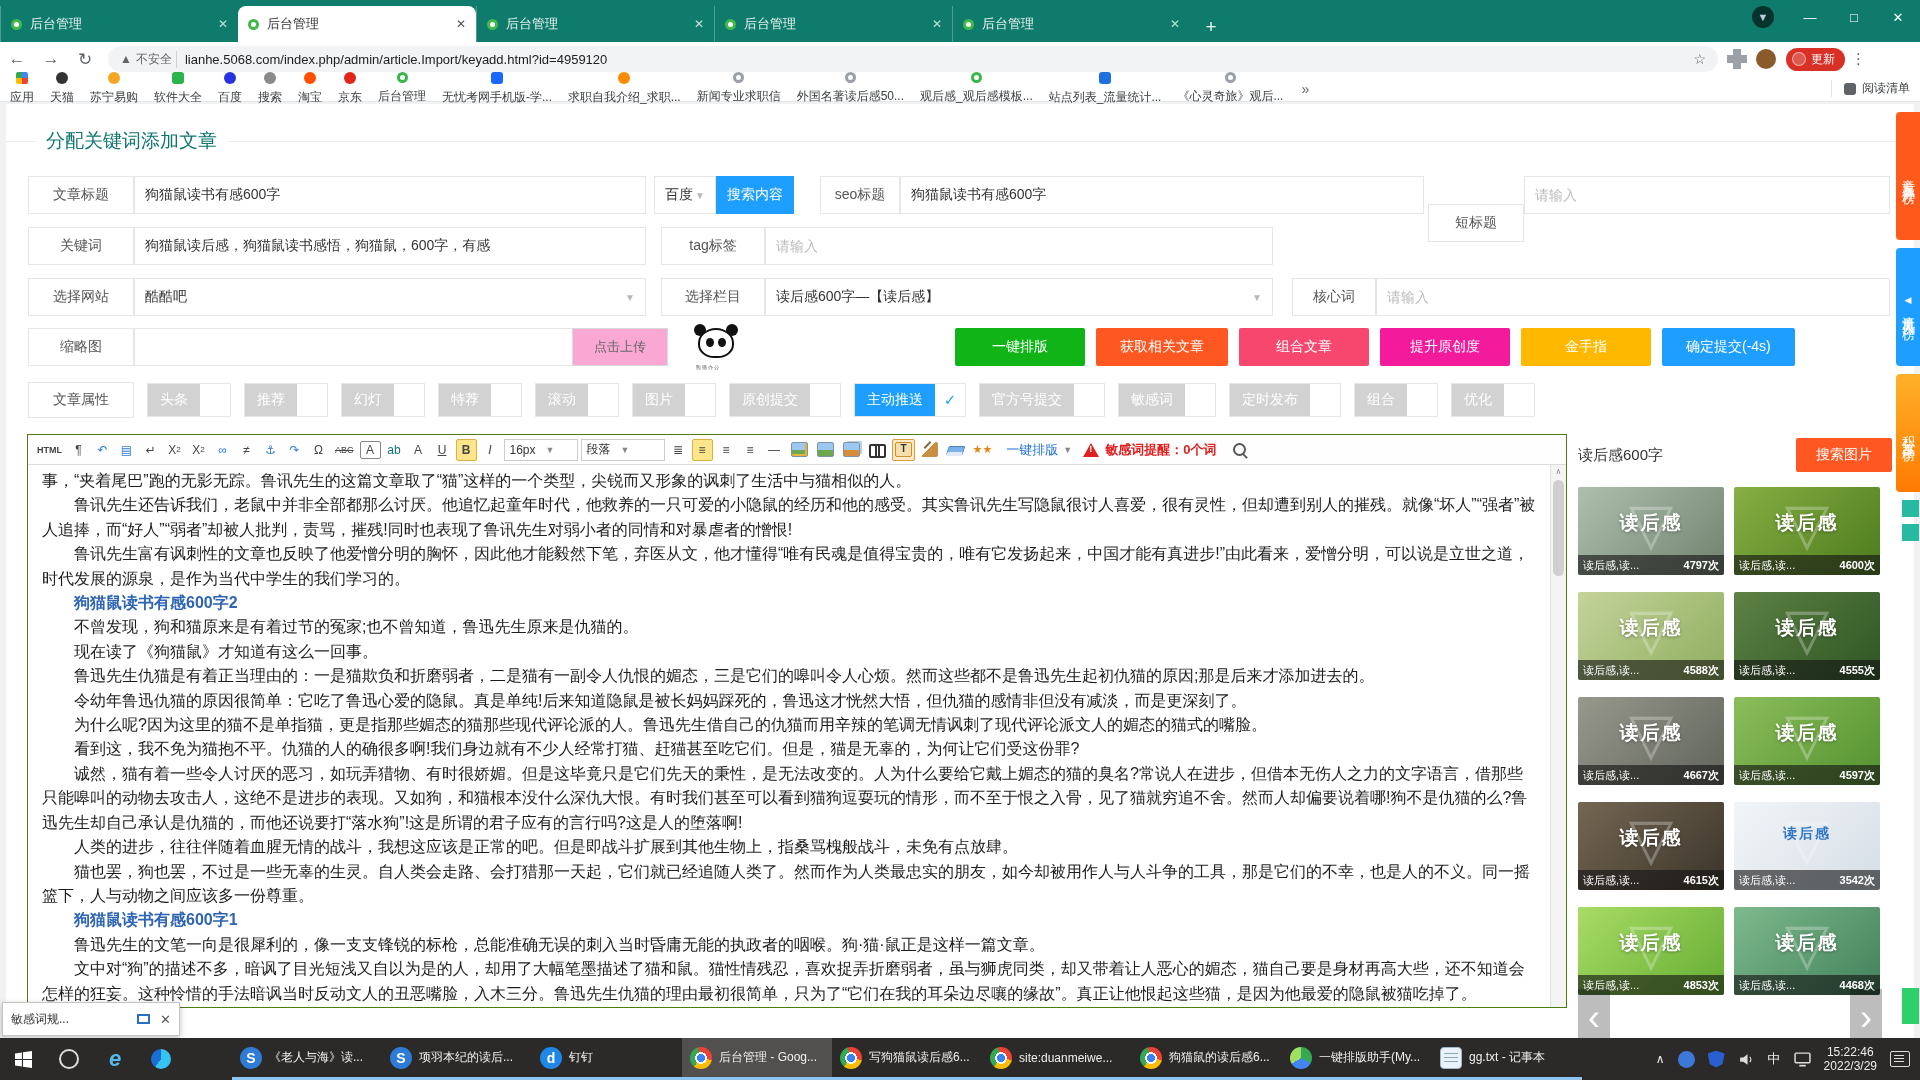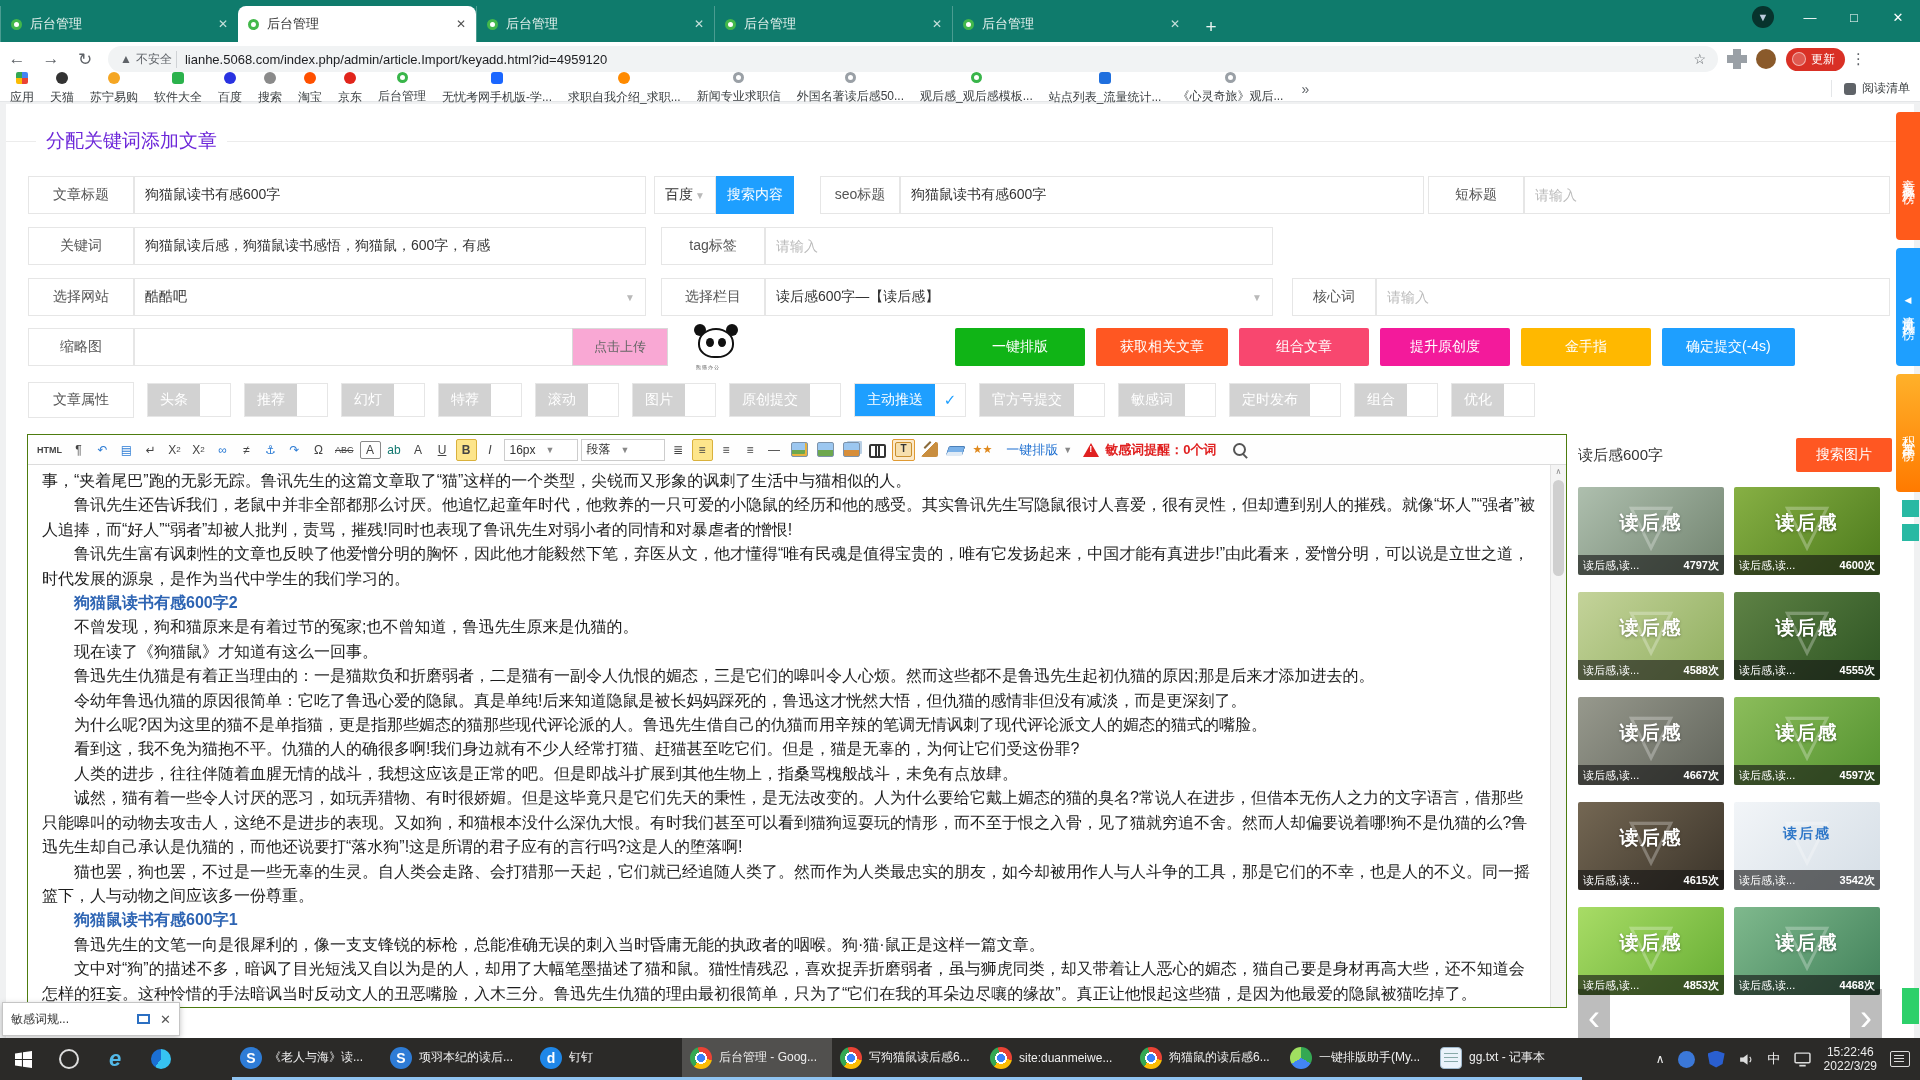--- a/index.html
+++ b/index.html
@@ -37,21 +37,21 @@
   .bm-ico{width:12px;height:12px;flex:0 0 auto;background:var(--c,#9aa0a6);}
   .bm-ico.k-dot{border-radius:50%;}
   .bm-ico.k-sq{border-radius:3px;}
   .bm-ico.k-ring{background:transparent;border:3px solid var(--c);border-radius:50%;width:11px;height:11px;}
   .bm-ico.k-grid{background:conic-gradient(#4285f4 0 25%,#ea4335 0 50%,#fbbc05 0 75%,#34a853 0);border-radius:2px;}
   #bm-more{margin-left:2px;color:#5f6368;font-size:14px;}
   #readlist{margin-left:auto;display:flex;align-items:center;gap:6px;color:#3c4043;border-left:1px solid #e4e6e8;padding-left:12px;cursor:pointer;}
 
   
   #panel{position:absolute;left:6px;top:104px;width:1908px;height:934px;background:#fff;}
-  #pg-title{position:absolute;left:30px;top:24px;font-size:19px;color:#6d28d9;background:#fff;padding:0 10px;z-index:2;}
+  #pg-title{position:absolute;left:30px;top:24px;font-size:19px;color:#0f766e;background:#fff;padding:0 10px;z-index:2;}
   #pg-hr{position:absolute;left:0;top:37px;width:100%;height:1px;background:#ececec;}
 
   .lblbox{border:1px solid #e6e6e6;background:#fff;display:flex;align-items:center;justify-content:center;font-size:14px;color:#555;height:38px;}
   .inp{border:1px solid #e6e6e6;height:38px;font-size:14px;color:#333;padding:0 10px;outline:none;background:#fff;}
   .inp::placeholder{color:#bbb;}
   .selbox{border:1px solid #e6e6e6;height:38px;background:#fff;display:flex;align-items:center;padding:0 10px;font-size:14px;color:#333;position:relative;cursor:pointer;}
   .selbox .car{margin-left:auto;color:#b9b9b9;font-size:10px;}
   .row{position:absolute;height:38px;}
 
   .btn{border:none;color:#fff;font-size:14px;height:38px;border-radius:2px;cursor:pointer;}
@@ -308,21 +308,21 @@
     <div class="row" style="left:22px;top:72px;width:1884px;">
       <div class="lblbox" style="position:absolute;left:0;width:106px;">文章标题</div>
       <input class="inp" style="position: absolute; left: 106px; width: 512px;" value="狗猫鼠读书有感600字">
       <div class="selbox" style="position:absolute;left:626px;width:62px;">
         <span>百度</span>
         <span class="car">▼</span>
       </div>
       <button id="btn-search" style="left:688px;">搜索内容</button>
       <div class="lblbox" style="position:absolute;left:792px;width:80px;">seo标题</div>
       <input class="inp" style="position: absolute; left: 872px; width: 524px;" value="狗猫鼠读书有感600字">
-      <div class="lblbox" style="position:absolute;left:1400px;width:96px;">短标题</div>
+      <div class="lblbox" style="position:absolute;left:1400px;width:96px;margin-top:28px;">短标题</div>
       <input class="inp" style="position: absolute; left: 1496px; width: 366px;" placeholder="请输入">
     </div>
 
     <div class="row" style="left:22px;top:123px;width:1884px;">
       <div class="lblbox" style="position:absolute;left:0;width:106px;">关键词</div>
       <input class="inp" style="position: absolute; left: 106px; width: 512px;" value="狗猫鼠读后感，狗猫鼠读书感悟，狗猫鼠，600字，有感">
       <div class="lblbox" style="position:absolute;left:633px;width:104px;">tag标签</div>
       <input class="inp" style="position: absolute; left: 737px; width: 508px;" placeholder="请输入">
     </div>
 
@@ -501,22 +501,22 @@
         <p class="ed-p k-p0">事，“夹着尾巴”跑的无影无踪。鲁讯先生的这篇文章取了“猫”这样的一个类型，尖锐而又形象的讽刺了生活中与猫相似的人。</p>
             <p class="ed-p k-p">鲁讯先生还告诉我们，老鼠中并非全部都那么讨厌。他追忆起童年时代，他救养的一只可爱的小隐鼠的经历和他的感受。其实鲁讯先生写隐鼠很讨人喜爱，很有灵性，但却遭到别人的摧残。就像“坏人”“强者”被人追捧，而“好人”“弱者”却被人批判，责骂，摧残!同时也表现了鲁讯先生对弱小者的同情和对暴虐者的憎恨!</p>
             <p class="ed-p k-p">鲁讯先生富有讽刺性的文章也反映了他爱憎分明的胸怀，因此他才能毅然下笔，弃医从文，他才懂得“唯有民魂是值得宝贵的，唯有它发扬起来，中国才能有真进步!”由此看来，爱憎分明，可以说是立世之道，时代发展的源泉，是作为当代中学生的我们学习的。</p>
             <p class="ed-p k-h">狗猫鼠读书有感600字2</p>
             <p class="ed-p k-p">不曾发现，狗和猫原来是有着过节的冤家;也不曾知道，鲁迅先生原来是仇猫的。</p>
             <p class="ed-p k-p">现在读了《狗猫鼠》才知道有这么一回事。</p>
             <p class="ed-p k-p">鲁迅先生仇猫是有着正当理由的：一是猫欺负和折磨弱者，二是猫有一副令人仇恨的媚态，三是它们的嗥叫令人心烦。然而这些都不是鲁迅先生起初仇猫的原因;那是后来才添加进去的。</p>
             <p class="ed-p k-p">令幼年鲁迅仇猫的原因很简单：它吃了鲁迅心爱的隐鼠。真是单纯!后来知道隐鼠是被长妈妈踩死的，鲁迅这才恍然大悟，但仇猫的感情非但没有减淡，而是更深刻了。</p>
             <p class="ed-p k-p">为什么呢?因为这里的猫不是单指猫，更是指那些媚态的猫那些现代评论派的人。鲁迅先生借自己的仇猫而用辛辣的笔调无情讽刺了现代评论派文人的媚态的猫式的嘴脸。</p>
             <p class="ed-p k-p">看到这，我不免为猫抱不平。仇猫的人的确很多啊!我们身边就有不少人经常打猫、赶猫甚至吃它们。但是，猫是无辜的，为何让它们受这份罪?</p>
+            <p class="ed-p k-p">诚然，猫有着一些令人讨厌的恶习，如玩弄猎物、有时很娇媚。但是这毕竟只是它们先天的秉性，是无法改变的。人为什么要给它戴上媚态的猫的臭名?常说人在进步，但借本无伤人之力的文字语言，借那些只能嗥叫的动物去攻击人，这绝不是进步的表现。又如狗，和猫根本没什么深仇大恨。有时我们甚至可以看到猫狗逗耍玩的情形，而不至于恨之入骨，见了猫就穷追不舍。然而人却偏要说着哪!狗不是仇猫的么?鲁迅先生却自己承认是仇猫的，而他还说要打“落水狗”!这是所谓的君子应有的言行吗?这是人的堕落啊!</p>
             <p class="ed-p k-p">人类的进步，往往伴随着血腥无情的战斗，我想这应该是正常的吧。但是即战斗扩展到其他生物上，指桑骂槐般战斗，未免有点放肆。</p>
-            <p class="ed-p k-p">诚然，猫有着一些令人讨厌的恶习，如玩弄猎物、有时很娇媚。但是这毕竟只是它们先天的秉性，是无法改变的。人为什么要给它戴上媚态的猫的臭名?常说人在进步，但借本无伤人之力的文字语言，借那些只能嗥叫的动物去攻击人，这绝不是进步的表现。又如狗，和猫根本没什么深仇大恨。有时我们甚至可以看到猫狗逗耍玩的情形，而不至于恨之入骨，见了猫就穷追不舍。然而人却偏要说着哪!狗不是仇猫的么?鲁迅先生却自己承认是仇猫的，而他还说要打“落水狗”!这是所谓的君子应有的言行吗?这是人的堕落啊!</p>
             <p class="ed-p k-p">猫也罢，狗也罢，不过是一些无辜的生灵。自人类会走路、会打猎那一天起，它们就已经追随人类了。然而作为人类最忠实的朋友，如今却被用作人与人斗争的工具，那是它们的不幸，也是人的不义。同一摇篮下，人与动物之间应该多一份尊重。</p>
             <p class="ed-p k-h">狗猫鼠读书有感600字1</p>
             <p class="ed-p k-p">鲁迅先生的文笔一向是很犀利的，像一支支锋锐的标枪，总能准确无误的刺入当时昏庸无能的执政者的咽喉。狗·猫·鼠正是这样一篇文章。</p>
             <p class="ed-p k-p">文中对“狗”的描述不多，暗讽了目光短浅又自以为是的人，却用了大幅笔墨描述了猫和鼠。猫性情残忍，喜欢捉弄折磨弱者，虽与狮虎同类，却又带着让人恶心的媚态，猫自己要是身材再高大些，还不知道会怎样的狂妄。这种怜惜的手法暗讽当时反动文人的丑恶嘴脸，入木三分。鲁迅先生仇猫的理由最初很简单，只为了“它们在我的耳朵边尽嚷的缘故”。真正让他恨起这些猫，是因为他最爱的隐鼠被猫吃掉了。</p>
             <p class="ed-p k-p">文中对鼠的描写也十分有趣，特别是用“老鼠数铜钱”来描述老鼠遇到敌人的绝望和惊恐，体现了作者丰富的人生阅历和过人的洞察能力。那些跳梁的大老鼠显然是让人厌恶的，它们有损无益，只会祸害东西呢，虽是饲养着的，却吃饭不管事，隐鼠倒是个有趣的小东西，它小巧可爱，喜欢“缘腿而上，一直爬到膝髁”，却“慰情聊胜无”，给鲁迅带来了许多乐趣。</p>
           </div>
       </div>
       <div id="ed-scroll">
         <div class="up">∧</div>
         <div id="ed-thumb"></div>

